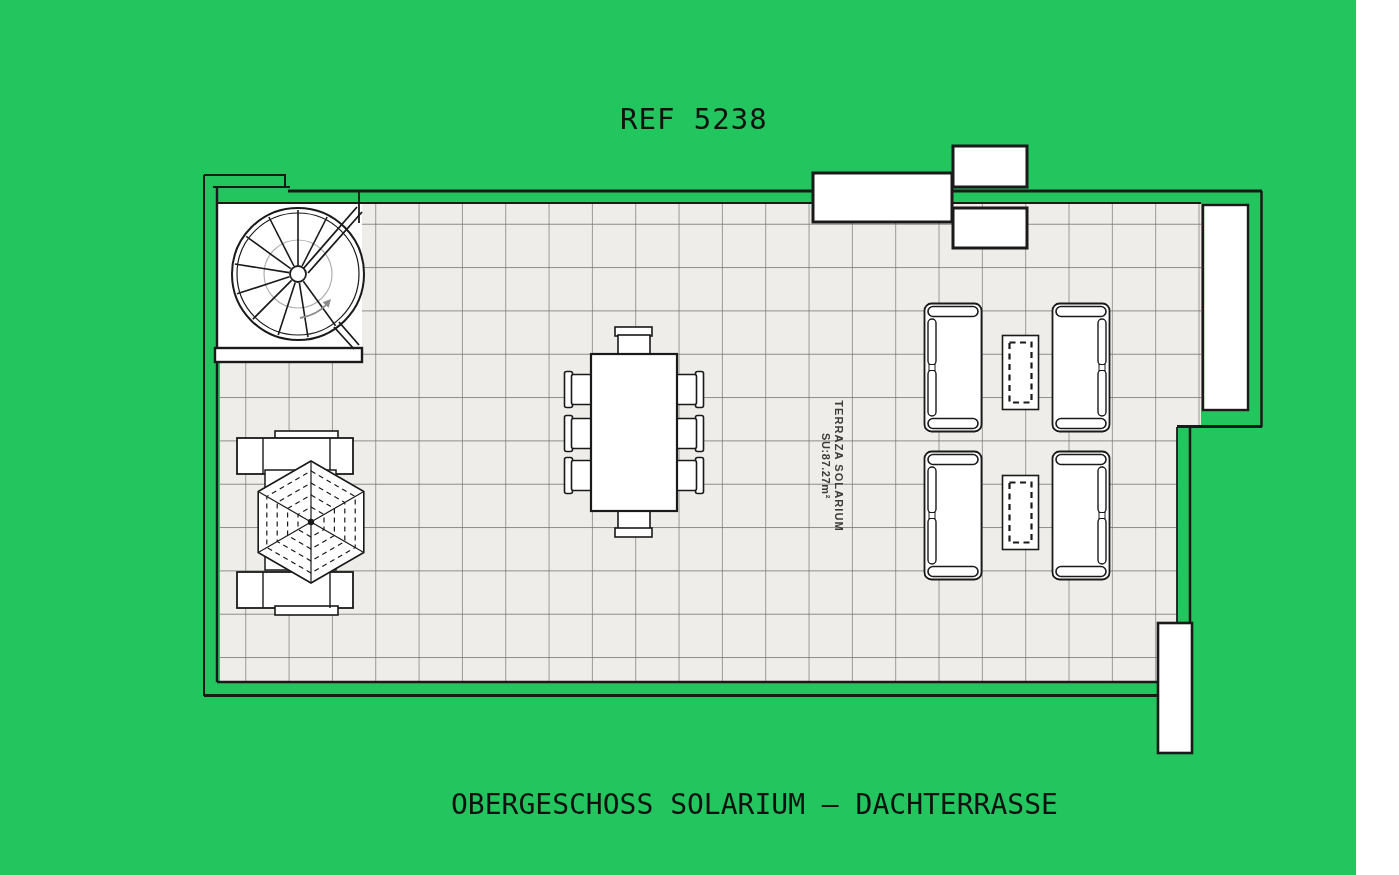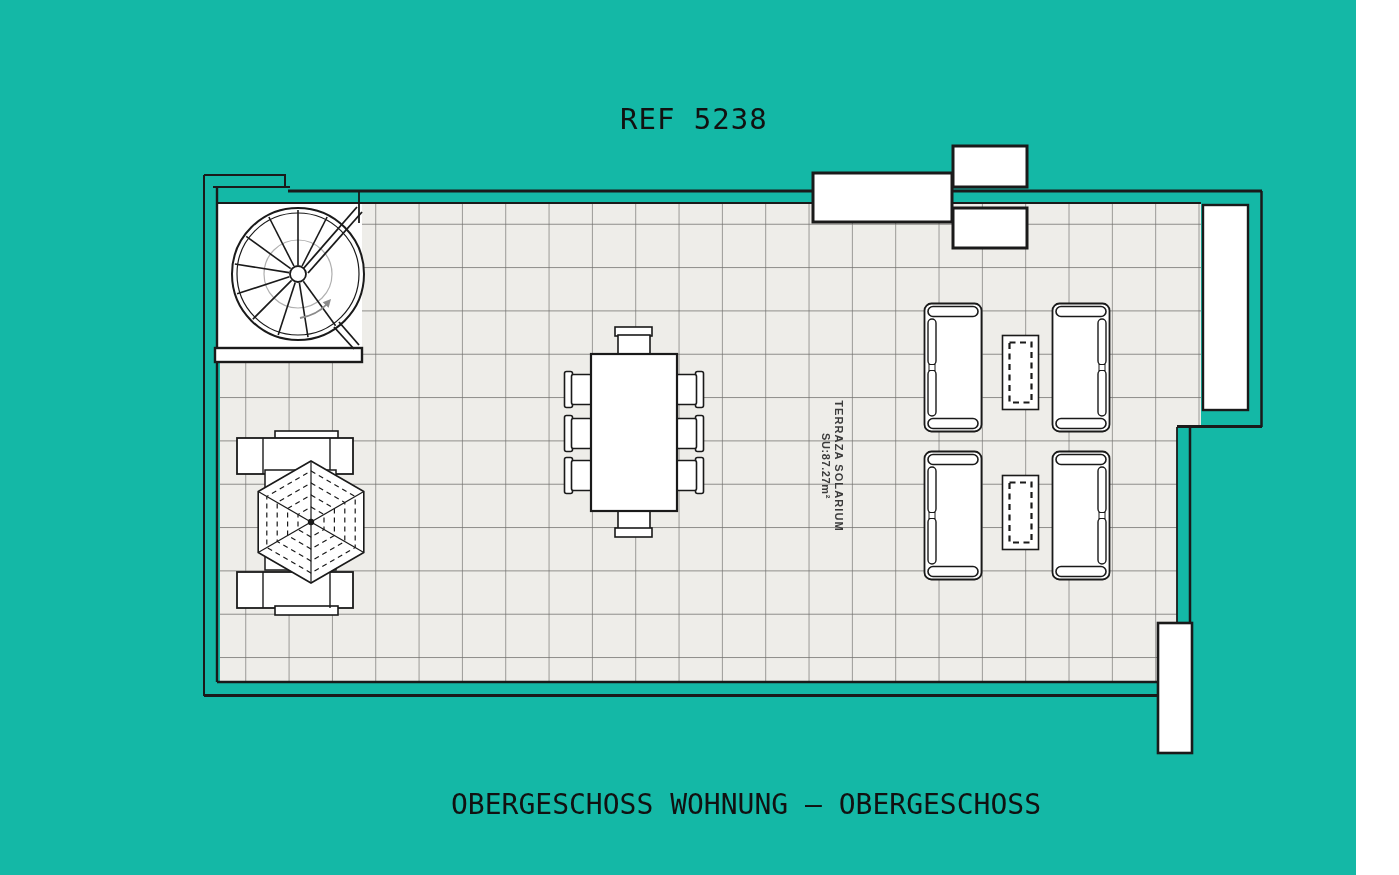--- a/index.html
+++ b/index.html
@@ -1,16 +1,16 @@
 <!DOCTYPE html>
 <html><head>
 <meta charset="utf-8">
 <style>
   html,body{margin:0;padding:0;background:#ffffff;}
-  .page{position:relative;width:1356px;height:875px;background:#14b8a6;overflow:hidden;
+  .page{position:relative;width:1356px;height:875px;background:#22c55e;overflow:hidden;
         font-family:"DejaVu Sans Mono","Liberation Mono",monospace;color:#111;}
   .plan-svg{position:absolute;left:0;top:0;}
   .title{position:absolute;left:620px;top:102px;font-size:29px;letter-spacing:1px;color:#111;white-space:pre;}
   .captions{position:absolute;left:451px;top:721px;font-size:28px;line-height:33.5px;color:#111;white-space:pre;}
   .area-label{position:absolute;left:831px;top:466px;width:150px;height:28px;
               transform:translate(-50%,-50%) rotate(90deg);
               text-align:center;font-family:"Liberation Sans","DejaVu Sans",sans-serif;
               font-weight:bold;color:#3b3b3b;font-size:11px;line-height:13px;letter-spacing:1.1px;}
   .area-label .l2{letter-spacing:0.6px;}
 </style>
@@ -178,18 +178,18 @@
   </svg>
 
   <div class="title">REF 5238</div>
 
   <div class="area-label">
     <div class="l1">TERRAZA SOLARIUM</div>
     <div class="l2">SU:87.27m²</div>
   </div>
 
   <div class="captions">
-    <div>OBERGESCHOSS WOHNUNG – OBERGESCHOSS</div>
+    <div>OBERGESCHOSS SOLARIUM – DACHTERRASSE</div>
     
     
   </div>
 
 </div>
 
 </body></html>

